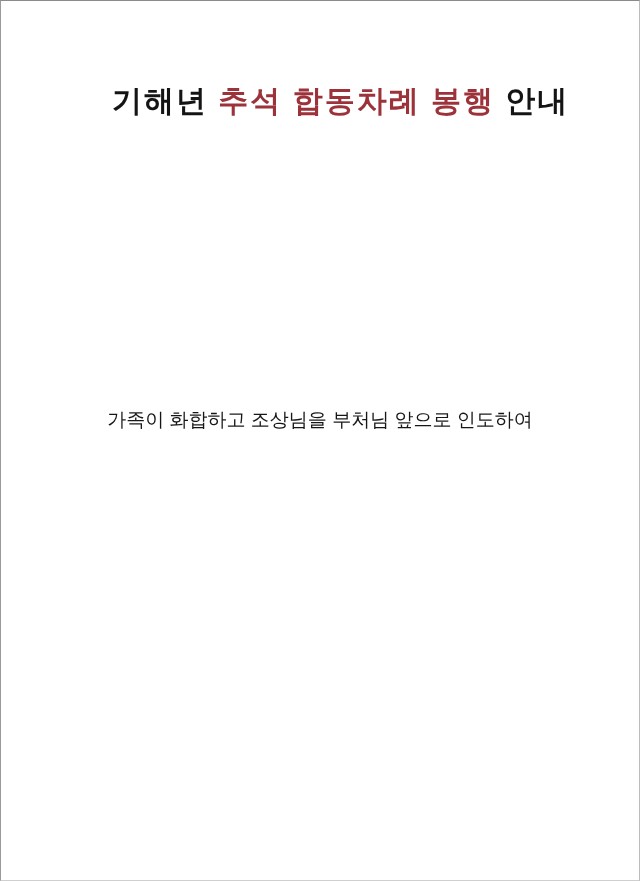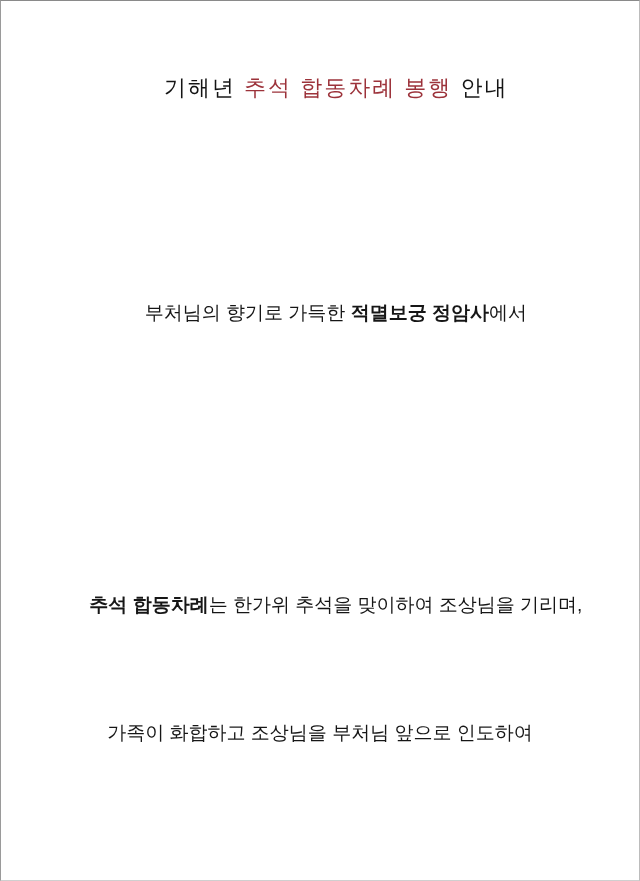--- a/index.html
+++ b/index.html
@@ -12,22 +12,22 @@
     border-left:1px solid #9a9a9a;
     border-right:1px solid #bcbcbc;
     border-bottom:1px solid #cfcfcf;
     font-family:"Liberation Sans","DejaVu Sans",sans-serif;
     color:#1c1c1c;
     overflow:hidden;
   }
   .title {
     margin-top:46px;
     text-align:center;
-    font-size:22px;
-    font-weight:normal;
+    font-size:30px;
+    font-weight:bold;
     letter-spacing:2px;
     white-space:pre-wrap;
     color:#141414;
   }
   .title .accent { color:#9c323a; }
   .para {
     text-align:center;
     font-size:19px;
     line-height:32px;
     white-space:pre-wrap;
@@ -40,26 +40,20 @@
 </head>
 <body>
 
 <div class="page">
 
   <div class="title">
     <span>기해년 </span><span class="accent">추석 합동차례 봉행</span><span> 안내</span>
   </div>
 
   <div class="para intro">
-    <div>
-      <span>부처님의 향기로 가득한 </span><span class="bold">적멸보궁 정암사</span><span>에서</span>
-    </div>
   </div>
 
   <div class="para about">
-    <div>
-      <span class="bold">추석 합동차례</span><span>는 한가위 추석을 맞이하여 조상님을 기리며,</span>
-    </div>
     <div>가족이 화합하고 조상님을 부처님 앞으로 인도하여</div>
     
   </div>
 
 </div>
 
 </body></html>

